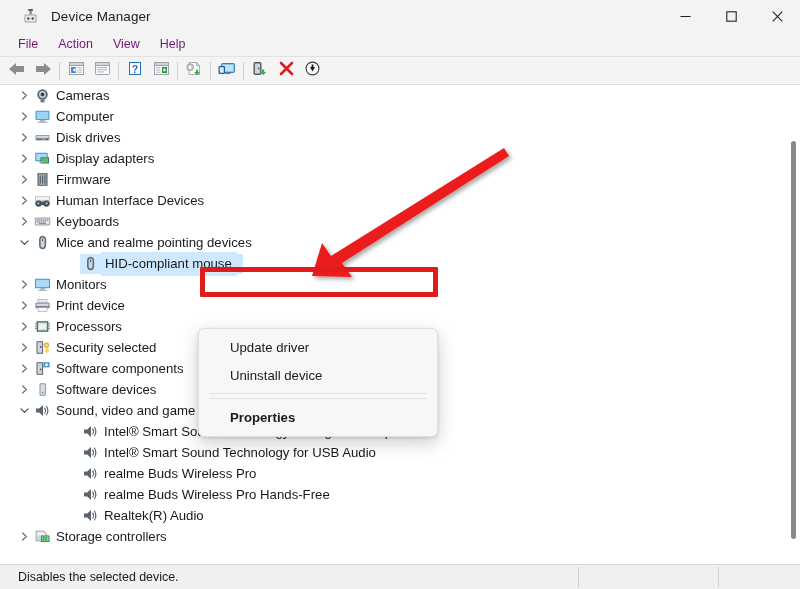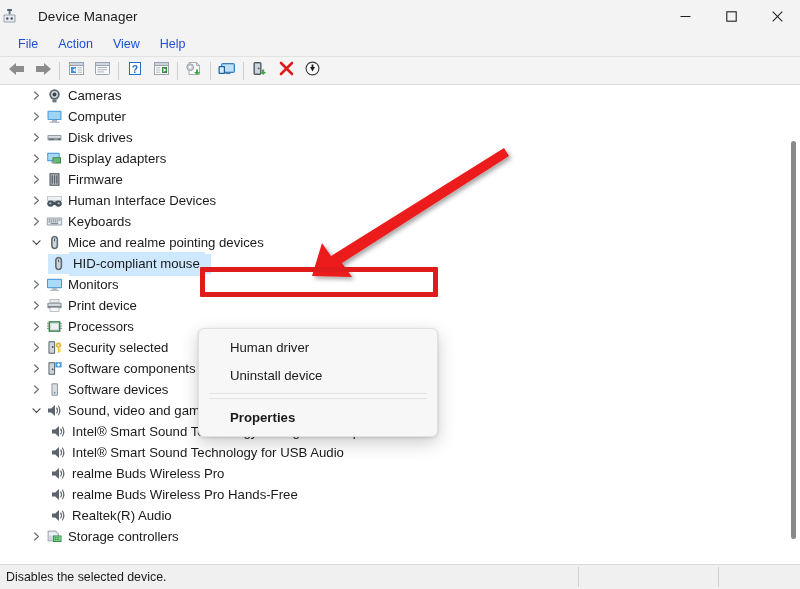--- a/index.html
+++ b/index.html
@@ -16,42 +16,42 @@
     display: flex; flex-direction: column;
   }
 
   
   .titlebar {
     height: 32px; min-height: 32px;
     background: #f3f3f3;
     display: flex; align-items: center;
     position: relative;
   }
-  .title-left { display: flex; align-items: center; padding-left: 1px; gap: 20px; }
+  .title-left { display: flex; align-items: center; padding-left: 22px; gap: 12px; }
   .app-icon { width: 17px; height: 17px; position: relative; display:block; }
   .title-text {
     font-size: 13.5px; color: #1b1b1b; letter-spacing: .1px;
   }
   .win-controls { position: absolute; right: 0; top: 0; height: 32px; display: flex; }
   .win-btn {
     width: 46px; height: 32px; display: flex; align-items: center; justify-content: center;
     color: #202020;
   }
   .win-btn svg { display:block; }
 
   
   .menubar {
     height: 25px; min-height: 25px;
     background: #f3f3f3;
     display: flex; align-items: center;
     padding-left: 8px;
     border-bottom: 1px solid #e2e2e2;
   }
   .menubar .mi {
-    font-size: 12.5px; color: #1d4ed8;
+    font-size: 12.5px; color: #701a75;
     padding: 3px 10px 4px 10px;
   }
 
   
   .toolbar {
     height: 28px; min-height: 28px;
     background: #f4f4f4;
     border-bottom: 1px solid #dcdcdc;
     display: flex; align-items: center;
     padding-left: 4px;
@@ -100,22 +100,22 @@
     background: transparent;
   }
   .sel-wrap {
     background: #cde8ff;
     display: flex; align-items: center;
     padding-right: 6px;
     height: 20px;
   }
 
   
-  .lvl1 { padding-left: 28px; }
-  .lvl2 { padding-left: 32px; }
+  .lvl1 { padding-left: 16px; }
+  .lvl2 { padding-left: 64px; }
 
   
   .vscroll {
     position: absolute; right: 2px; top: 2px;
     width: 10px; bottom: 2px;
     background: transparent;
   }
   .vthumb {
     position: absolute; left: 3px; width: 5px;
     background: #8a8a8a; border-radius: 3px;
@@ -123,21 +123,21 @@
 
   
   .statusbar {
     height: 25px; min-height: 25px;
     background: #f0f0f0;
     border-top: 1px solid #d8d8d8;
     display: flex; align-items: center;
     font-size: 12.4px; color: #1a1a1a;
     position: relative;
   }
-  .status-text { padding-left: 6px; }
+  .status-text { padding-left: 18px; }
   .status-div { position: absolute; top: 2px; bottom: 2px; width: 1px; background: #d0d0d0; }
 
   
   .ctxmenu {
     position: absolute;
     left: 198px; top: 243px;
     width: 240px;
     background: #f7f7f7;
     border: 1px solid #e0e0e0;
     border-radius: 6px;
@@ -694,21 +694,21 @@
           </span>
           <span class="nlabel">Storage controllers</span>
         </div>
       </div>
 
     <div class="vscroll">
       <div class="vthumb" style="top:54px; height:398px;"></div>
     </div>
 
     <div class="ctxmenu">
-      <div class="ctx-item">Human driver</div>
+      <div class="ctx-item">Update driver</div>
       <div class="ctx-item">Uninstall device</div>
       <div class="ctx-sep"></div>
       <div class="ctx-sep"></div>
       <div class="ctx-item bold">Properties</div>
     </div>
   </div>
 
   <div class="statusbar">
     <span class="status-text">Disables the selected device.</span>
     <span class="status-div" style="left:578px;"></span>

